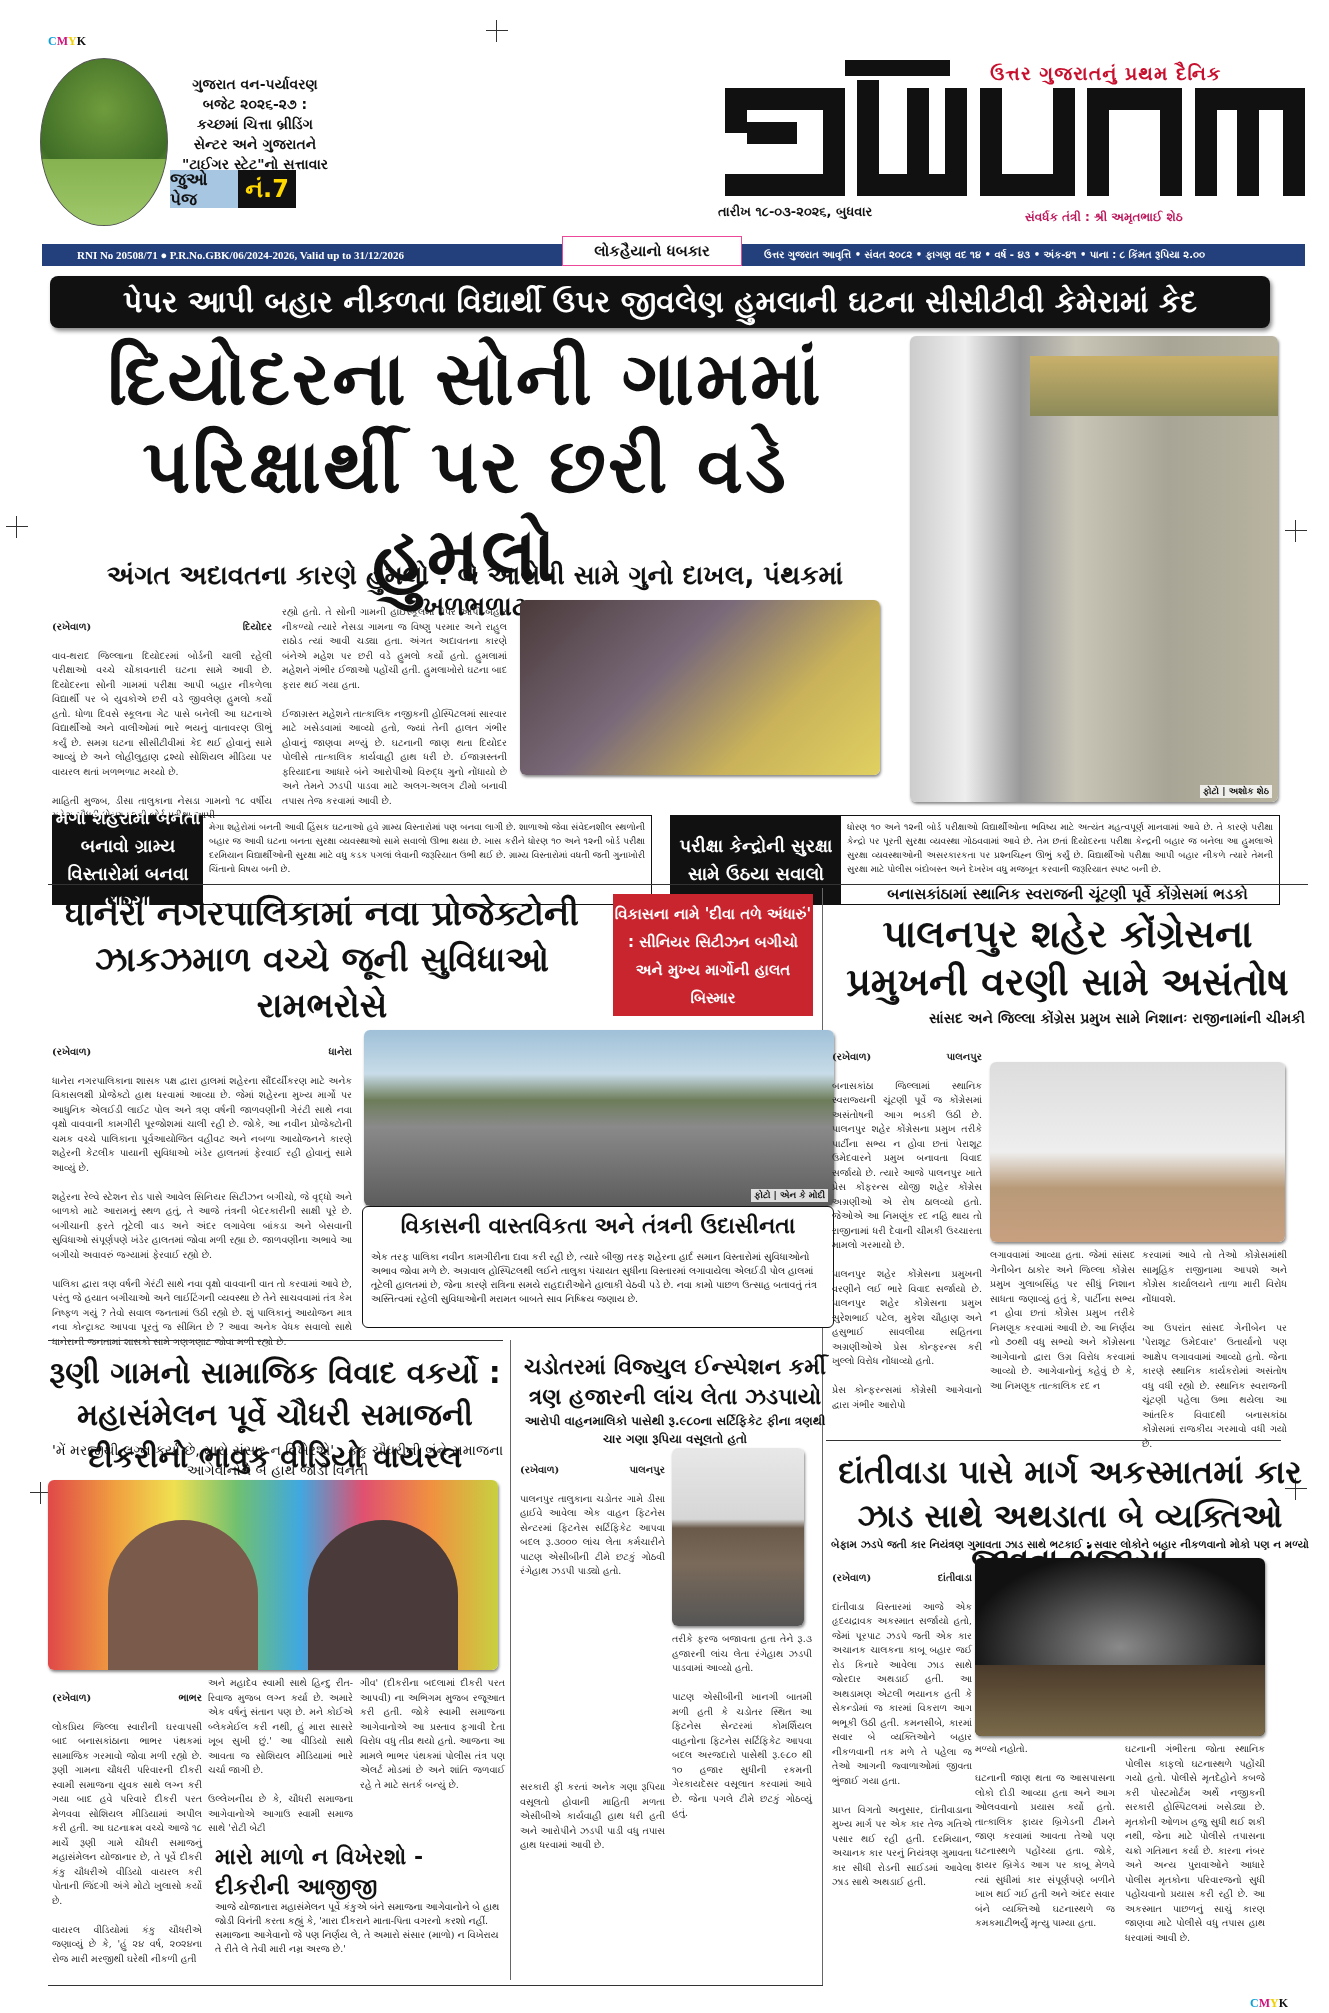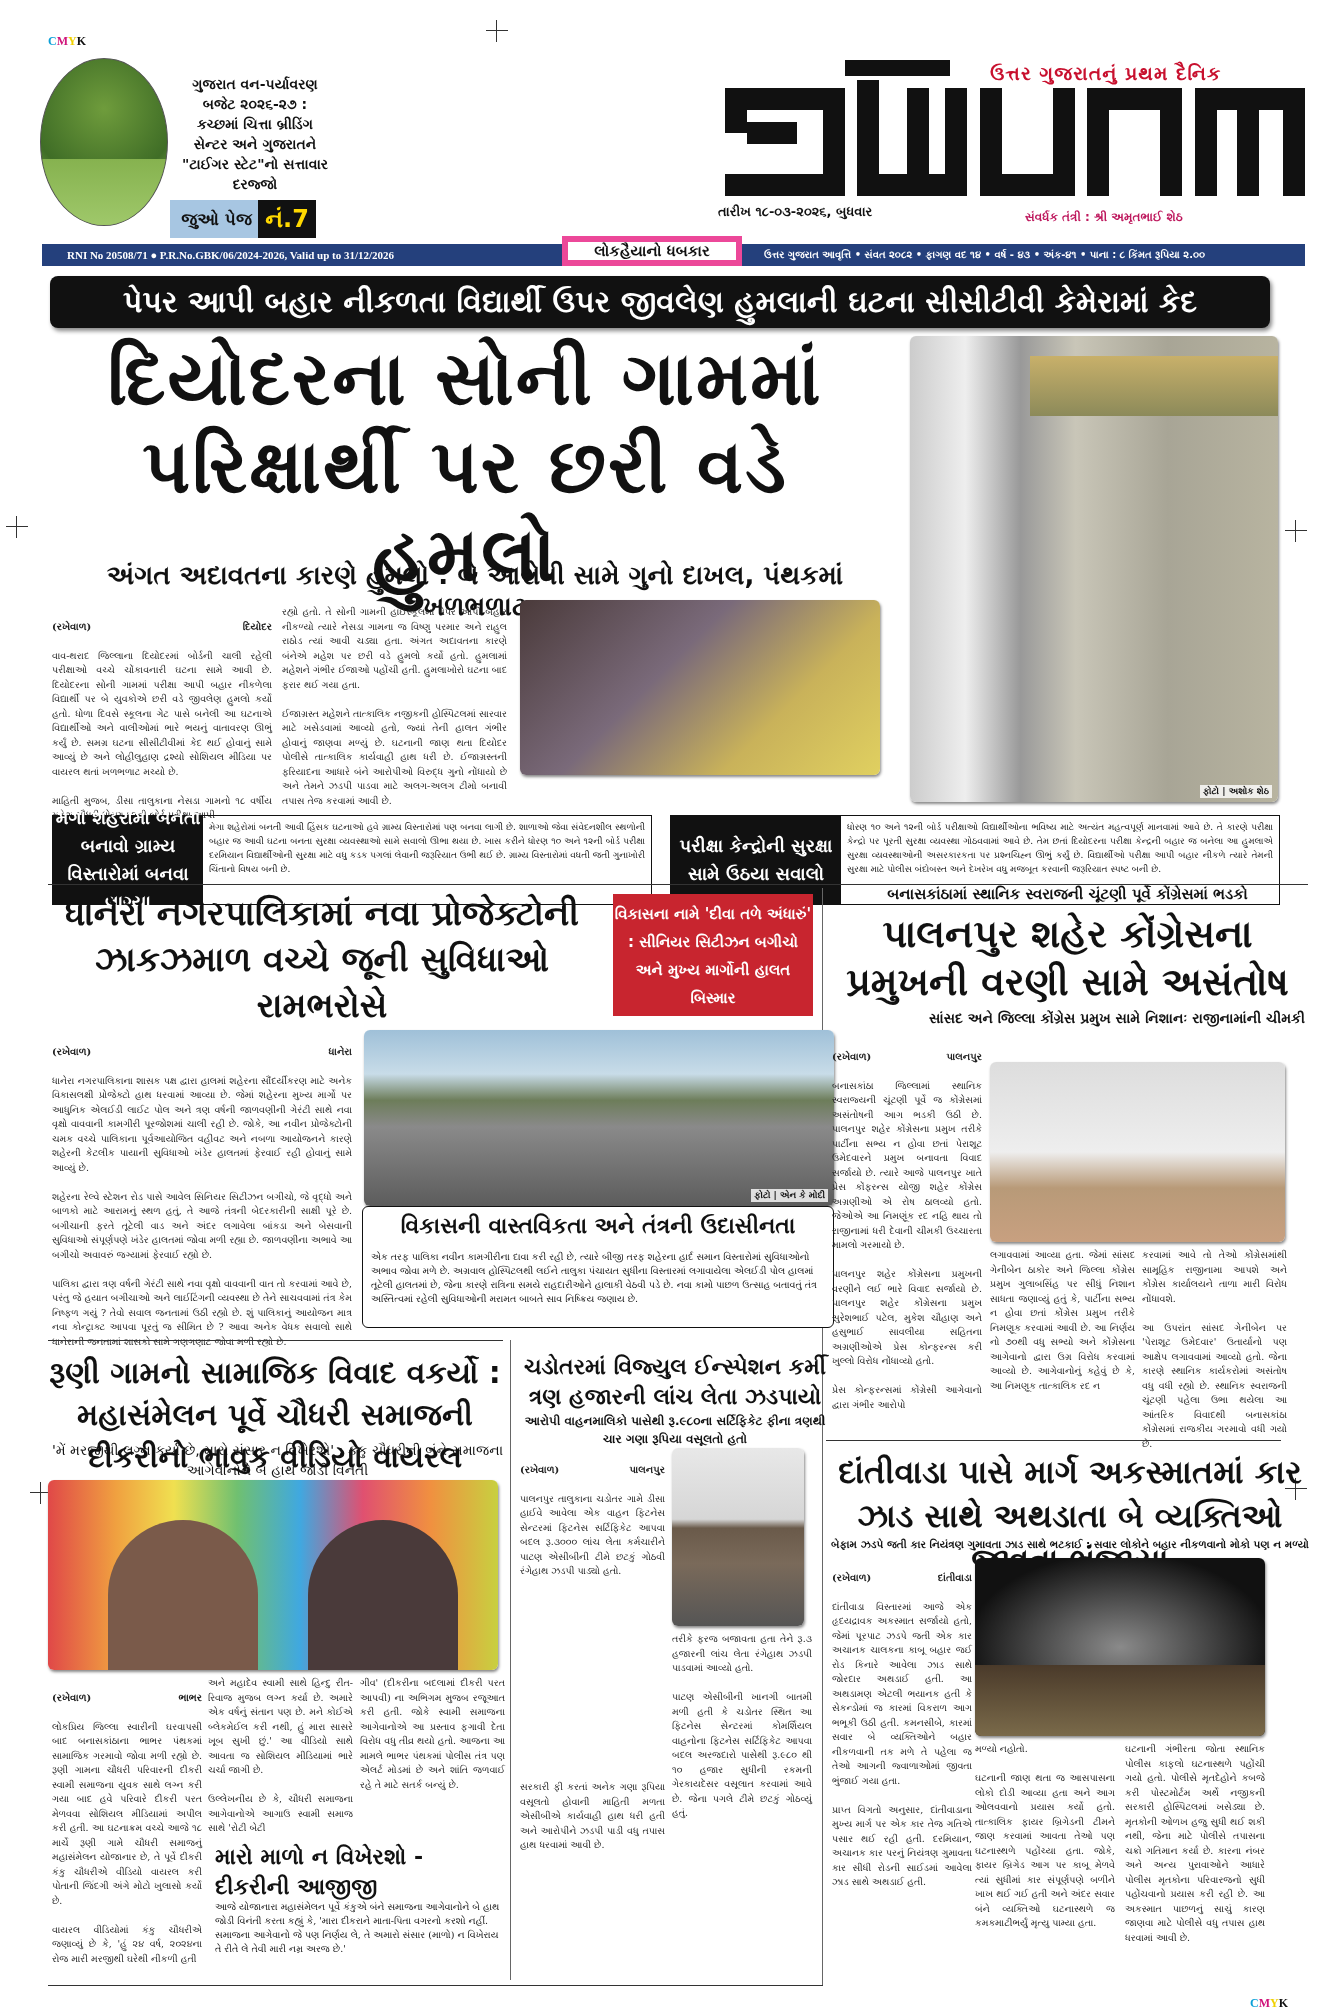--- a/index.html
+++ b/index.html
@@ -6,30 +6,30 @@
   body{width:1329px;height:2013px;background:#fff;position:relative;overflow:hidden;font-family:"DejaVu Sans",sans-serif;color:#111}
   .abs{position:absolute}
   .cmyk{left:48px;top:34px;font-family:"Liberation Serif",serif;font-size:12px;font-weight:bold}
   .cmyk .c{color:#0aa0d8}.cmyk .m{color:#d0147a}.cmyk .y{color:#f0d000}.cmyk .k{color:#111}
   .crop{width:22px;height:22px}
   .crop::before{content:"";position:absolute;left:10px;top:0;width:1px;height:22px;background:#333}
   .crop::after{content:"";position:absolute;left:0;top:10px;width:22px;height:1px;background:#333}
   .teaser-img{left:40px;top:58px;width:128px;height:168px;border-radius:50%;background:radial-gradient(circle at 50% 30%,#6f9c3c,#3f6d26 55%,#7fae4c 80%);border:1px solid #555;overflow:hidden}
   .teaser-img .grass{position:absolute;left:0;bottom:0;width:100%;height:40%;background:linear-gradient(#86b24f,#9fc86a)}
   .teaser-text{left:180px;top:74px;width:150px;text-align:center;font-size:14px;line-height:20px;font-weight:bold}
-  .teaser-page{left:170px;top:200px;width:146px;height:38px;display:flex}
+  .teaser-page{left:170px;top:170px;width:126px;height:38px;display:flex}
   .teaser-page .lbl{background:#a7c6e2;flex:1;display:flex;align-items:center;justify-content:flex-end;padding-right:6px;font-size:17px;font-weight:bold}
   .teaser-page .no{background:#111;color:#ffd800;width:58px;display:flex;align-items:center;justify-content:center;font-size:24px;font-weight:bold}
   .mast-logo{left:725px;top:80px;width:580px;height:116px}
   .tagline{left:990px;top:62px;color:#c8102e;font-size:19px;font-weight:bold;letter-spacing:1px}
   .dateline{left:718px;top:204px;font-size:13px;font-weight:bold}
   .editor{left:1025px;top:210px;color:#be185d;font-size:12px;font-weight:bold}
   .infobar{left:42px;top:244px;width:1263px;height:22px;background:#24407c;color:#fff;font-size:11px;font-weight:bold;display:flex;align-items:center}
-  .infobar .left{width:520px;padding-left:25px;font-family:"Liberation Serif",serif}
-  .infobar .mid{background:#fff;color:#111;width:180px;height:30px;margin-top:-8px;display:flex;align-items:center;justify-content:center;font-size:15px;border:6px solid #ec4899}
+  .infobar .left{width:520px;padding-left:35px;font-family:"Liberation Serif",serif}
+  .infobar .mid{background:#fff;color:#111;width:180px;height:30px;margin-top:-8px;display:flex;align-items:center;justify-content:center;font-size:15px;border:1px solid #ec4899}
   .infobar .right{padding-left:22px;font-size:10px}
   .banner{left:50px;top:276px;width:1220px;height:52px;background:#111;color:#fff;border-radius:8px;display:flex;align-items:center;justify-content:center;font-size:30px;font-weight:bold;box-shadow:2px 3px 4px #888}
   .h1{left:40px;top:334px;width:850px;text-align:center;font-size:74px;line-height:88px;font-weight:bold;letter-spacing:2px}
   .sub1{left:60px;top:560px;width:830px;text-align:center;font-size:26px;font-weight:bold}
   .body{font-family:"DejaVu Serif",serif;font-size:9.5px;line-height:14.5px;color:#222;text-align:justify}
   .col{position:absolute}
   .dateline-item{display:flex;justify-content:space-between;font-weight:bold;font-size:10px}
   .photo{border-radius:6px;box-shadow:1px 2px 3px #888;overflow:hidden}
   .credit{position:absolute;right:6px;bottom:4px;font-size:9px;font-weight:bold;background:rgba(255,255,255,.8);padding:1px 3px}
   .injured{left:520px;top:600px;width:360px;height:175px;background:linear-gradient(135deg,#4a3a3a,#7a6a7a 40%,#c9b25a 70%,#e0d060)}

